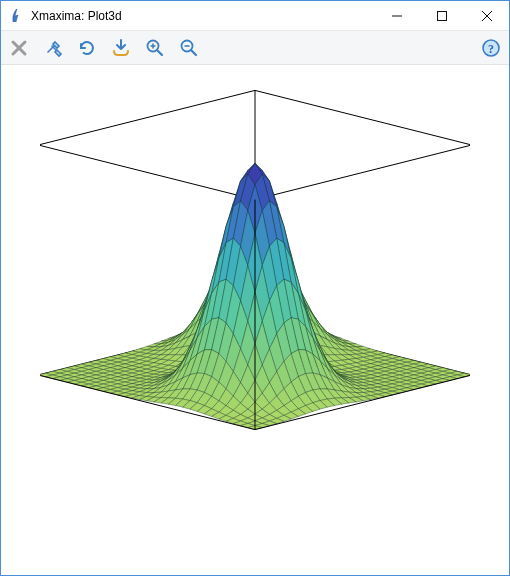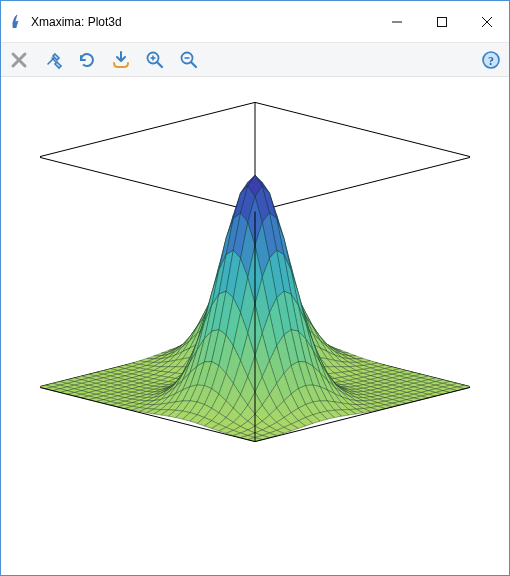--- a/index.html
+++ b/index.html
@@ -5,21 +5,21 @@
   * { box-sizing: border-box; margin: 0; padding: 0; }
   body {
     font-family: "Segoe UI", Tahoma, sans-serif;
     background: #fff;
     width: 510px;
     height: 576px;
     overflow: hidden;
     border: 1px solid #4a90d9;
   }
   .titlebar {
-    height: 42px;
+    height: 30px;
     background: #fff;
     display: flex;
     align-items: center;
     border-bottom: 1px solid #e8e8e8;
   }
   .titlebar .app-icon {
     width: 16px; height: 16px;
     margin: 0 6px 0 8px;
   }
   .titlebar .title {

